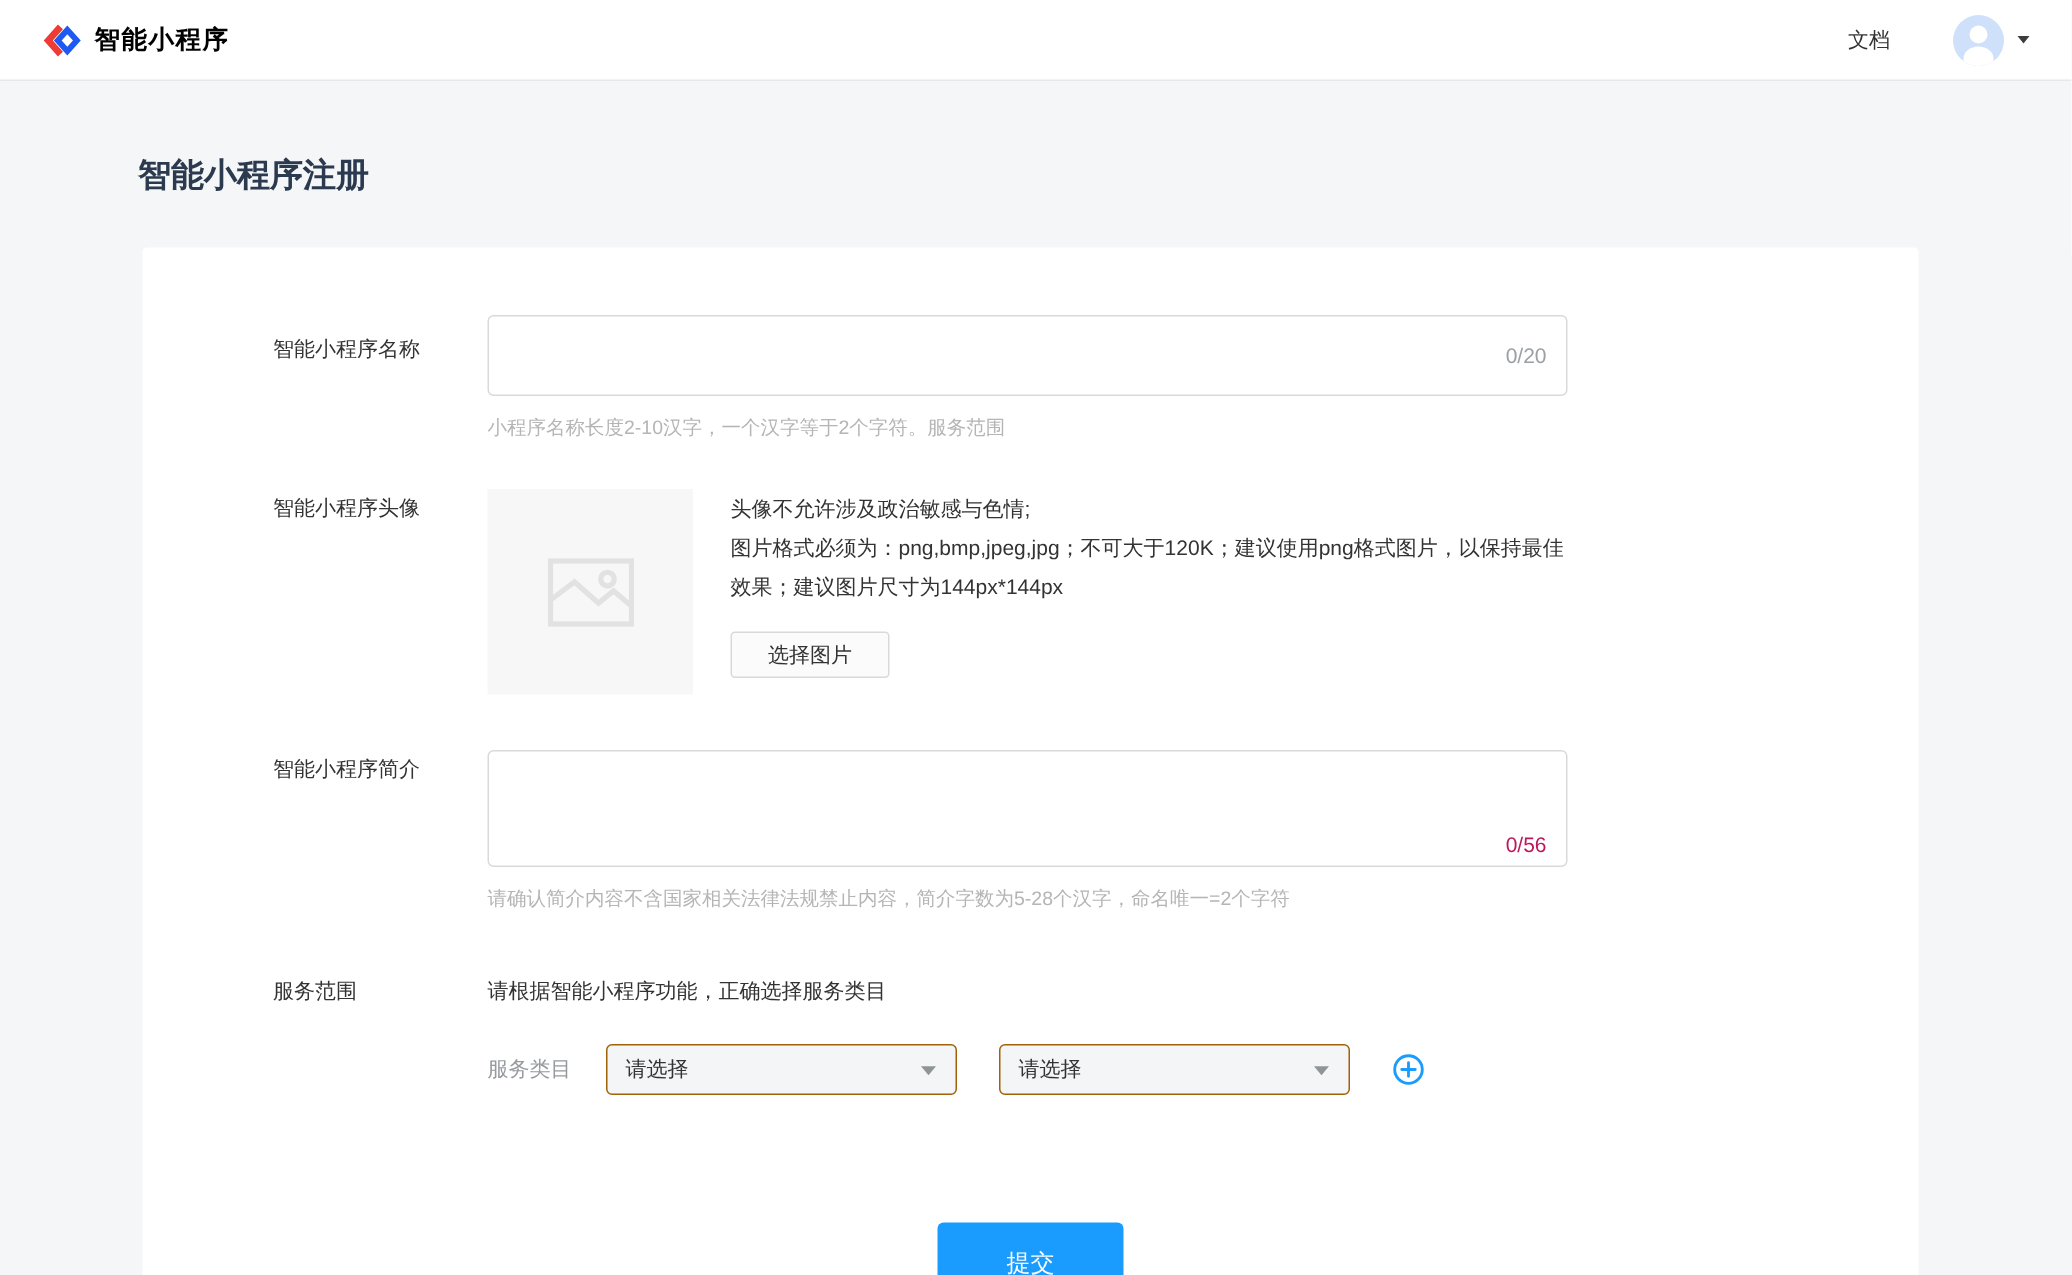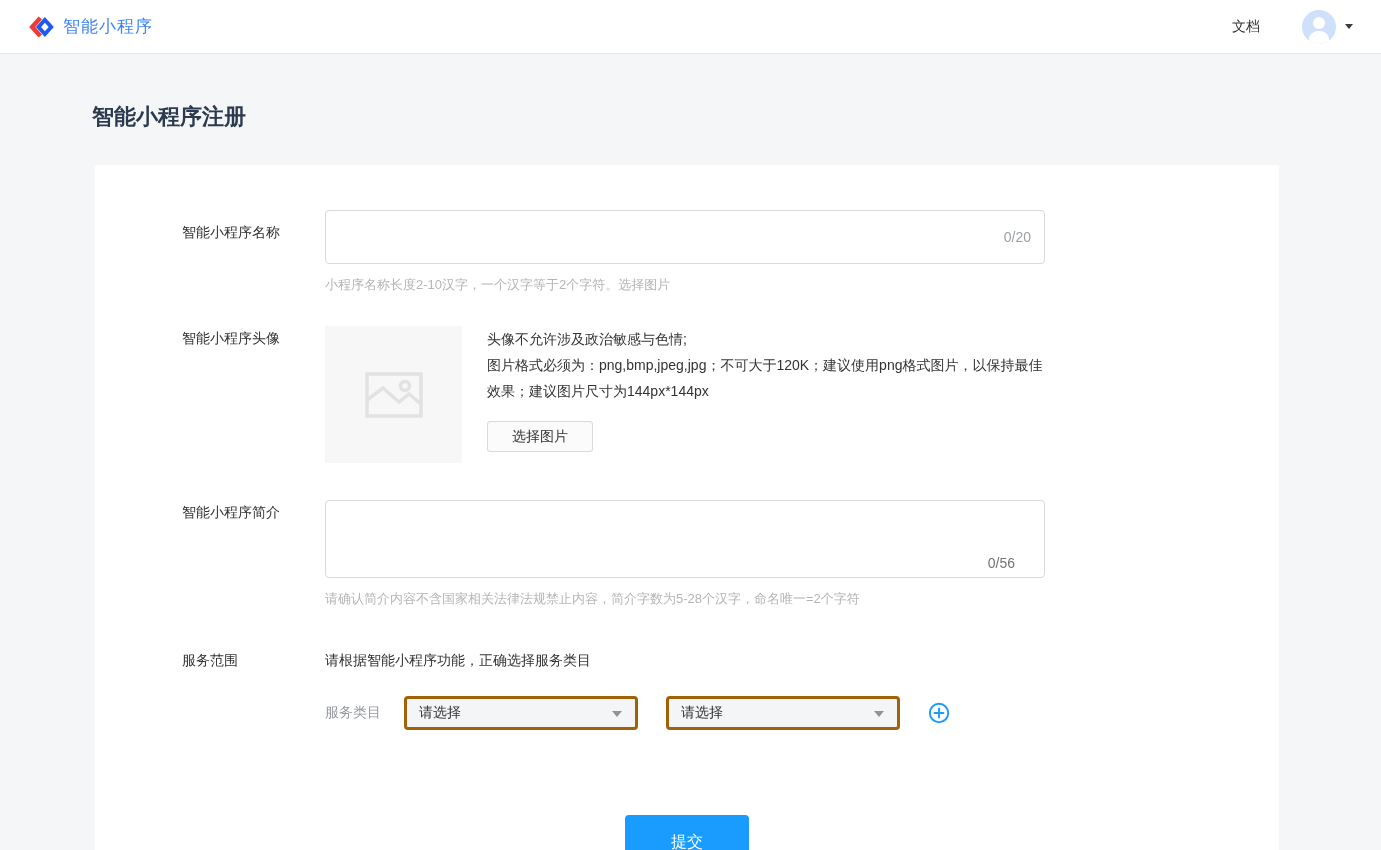--- a/index.html
+++ b/index.html
@@ -18,22 +18,22 @@
     display: flex;
     align-items: center;
     justify-content: space-between;
     padding: 0 28px 0 28px;
   }
   .brand { display: flex; align-items: center; cursor: pointer; }
   .brand svg { display: block; }
   .brand-text {
     margin-left: 8px;
     font-size: 17px;
-    font-weight: 400;
-    color: #3b82f6;
+    font-weight: 700;
+    color: #000000;
     letter-spacing: 1px;
   }
   .header-right { display: flex; align-items: center; }
   .doc-link { font-size: 14px; color: #333; cursor: pointer; margin-right: 42px; }
   .avatar-wrap { display: flex; align-items: center; cursor: pointer; }
   .avatar {
     width: 34px; height: 34px; border-radius: 50%;
     background: #cfe0fa;
     position: relative; overflow: hidden;
   }
@@ -138,33 +138,33 @@
     border-radius: 4px;
     padding: 10px 58px 22px 12px;
     font-size: 14px;
     color: #333;
     outline: none;
     resize: none;
     background: #fff;
     font-family: "Liberation Sans", "DejaVu Sans", sans-serif;
   }
   .char-counter-bottom {
-    position: absolute; right: 30px; bottom: 7px;
-    font-size: 14px; color: #737373;
+    position: absolute; right: 14px; bottom: 7px;
+    font-size: 14px; color: #be185d;
   }
 
   
   .scope-instruction { font-size: 14px; color: #333; padding-top: 4px; }
   .category-row { display: flex; align-items: center; margin-top: 26px; }
   .category-label { font-size: 14px; color: #96999e; margin-right: 23px; }
   .fake-select {
     position: relative;
     width: 234px; height: 34px;
     background: #f4f5f7;
-    border: 3px solid #a16207;
+    border: 1px solid #a16207;
     border-radius: 4px;
     display: flex; align-items: center;
     padding: 0 30px 0 12px;
     font-size: 14px; color: #333;
     cursor: pointer;
   }
   .fake-select + .fake-select { margin-left: 28px; }
   .select-caret {
     position: absolute; right: 13px; top: 50%; transform: translateY(-35%);
     width: 0; height: 0;
@@ -220,21 +220,21 @@
 
   <div class="card">
 
     <div class="form-row">
       <div class="form-label">智能小程序名称</div>
       <div class="form-content">
         <div class="input-wrap">
           <input class="text-input" type="text" value="" style="">
           <span class="char-counter">0/20</span>
         </div>
-        <div class="hint">小程序名称长度2-10汉字，一个汉字等于2个字符。选择图片</div>
+        <div class="hint">小程序名称长度2-10汉字，一个汉字等于2个字符。服务范围</div>
       </div>
     </div>
 
     <div class="form-row row-gap-1">
       <div class="form-label top">智能小程序头像</div>
       <div class="avatar-content">
         <div class="img-placeholder">
           <svg width="58" height="46" viewBox="0 0 58 46">
             <rect x="2" y="2" width="54" height="42" fill="none" stroke="#e2e2e2" stroke-width="3.5"></rect>
             <circle cx="40" cy="14" r="4.5" fill="none" stroke="#e2e2e2" stroke-width="3.5"></circle>

